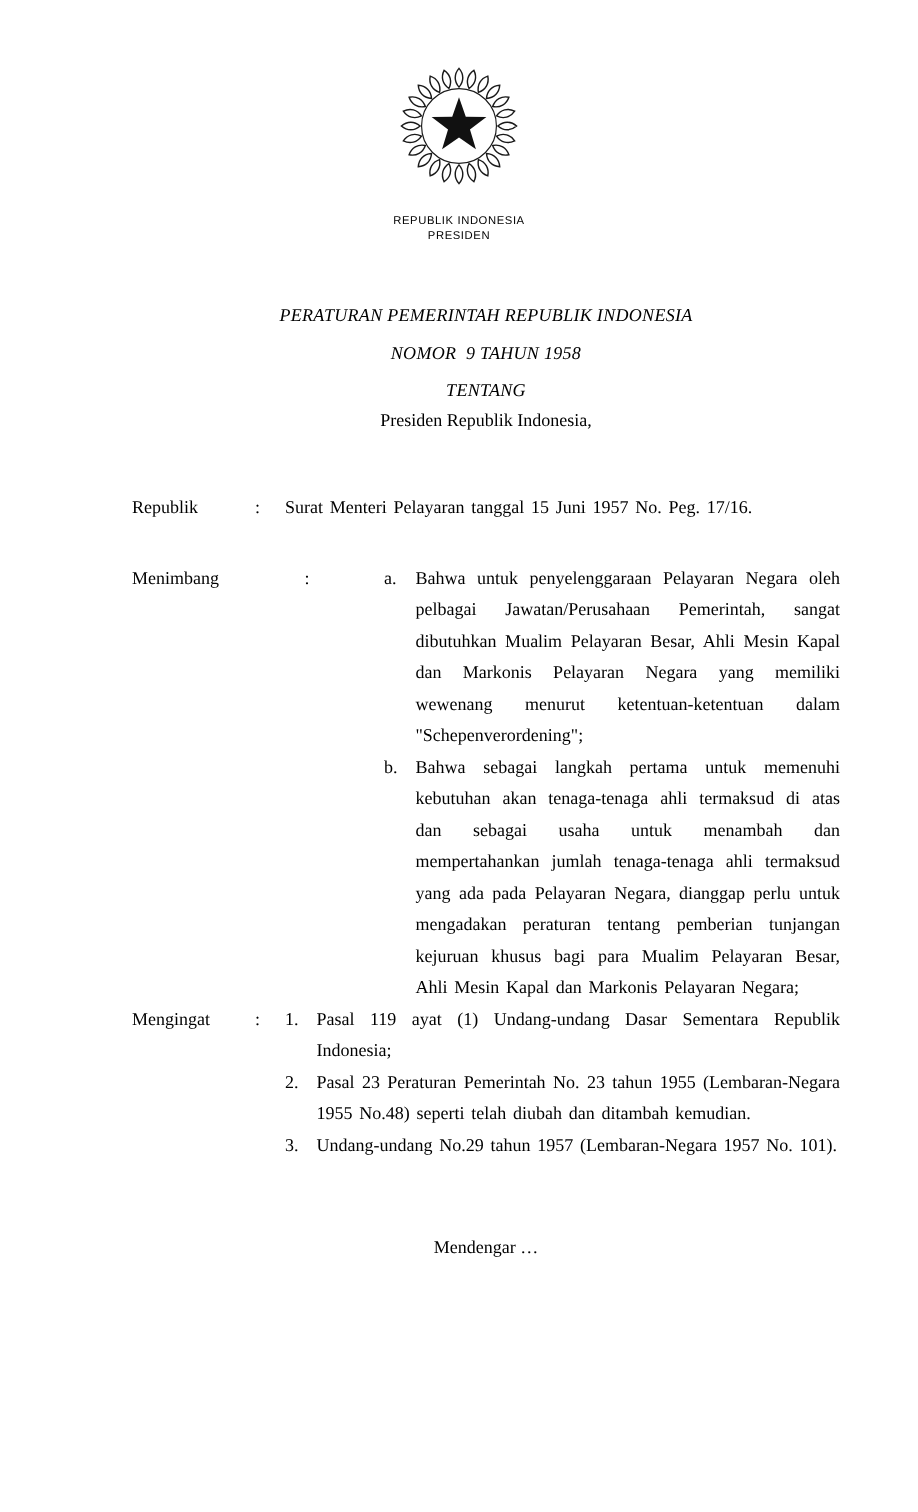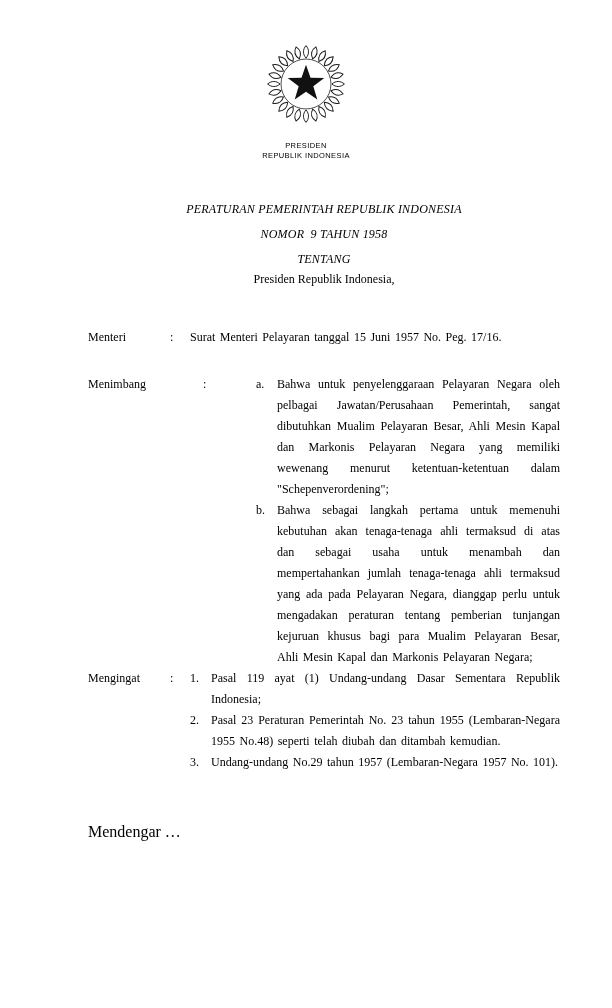--- a/index.html
+++ b/index.html
@@ -33,21 +33,21 @@
   .clause { display: flex; font-size: 12px; line-height: 21px; }
   .clause-membaca  { margin-top: 40px; }
   .clause-menimbang { margin-top: 26px; gap: 33px; }
   .clause-mengingat { }
   .clause-label { width: 82px; flex: none; }
   .clause-colon { width: 20px; flex: none; }
   .clause-items { flex: 1; }
   .clause-item { display: flex; }
   .item-marker { width: 21px; flex: none; }
   .item-text { flex: 1; text-align: justify; word-spacing: 1.5px; }
-  .catchword { margin-top: 50px; text-align: left; font-size: 16px; }
+  .catchword { margin-top: 50px; text-align: center; font-size: 12px; }
 </style>
 </head>
 <body>
 
 <div class="page">
 
   <div class="emblem-wrap">
     <svg class="emblem-svg" width="96" height="100" viewBox="0 0 100 104">
       <defs>
         <path id="leaf" d="M50 12 C53.5 16 53.5 21 50 25 C46.5 21 46.5 16 50 12 Z"></path>
@@ -75,37 +75,37 @@
         <use href="#leaf" transform="rotate(285 50 52)"></use>
         <use href="#leaf" transform="rotate(300 50 52)"></use>
         <use href="#leaf" transform="rotate(315 50 52)"></use>
         <use href="#leaf" transform="rotate(330 50 52)"></use>
         <use href="#leaf" transform="rotate(345 50 52)"></use>
       </g>
       <circle cx="50" cy="52" r="26" fill="none" stroke="#1a1a1a" stroke-width="0.8"></circle>
       <path fill="#111111" d="M50 32 L54.7 45.53 L69.02 45.82 L57.61 54.47 L61.76 68.18 L50 60 L38.24 68.18 L42.39 54.47 L30.98 45.82 L45.3 45.53 Z"></path>
     </svg>
     <div class="seal-caption">
+      <div>REPUBLIK INDONESIA</div>
       <div>PRESIDEN</div>
-      <div>REPUBLIK INDONESIA</div>
     </div>
   </div>
 
   <div class="content">
 
     <div class="title-block">
       <div class="title-line">PERATURAN PEMERINTAH REPUBLIK INDONESIA</div>
       <div class="title-line">NOMOR  9 TAHUN 1958</div>
       <div class="title-line">TENTANG</div>
     </div>
 
     <div class="opening">Presiden Republik Indonesia,</div>
 
     <div class="clause clause-membaca">
-      <div class="clause-label">Menteri</div>
+      <div class="clause-label">Republik</div>
       <div class="clause-colon">:</div>
       <div class="clause-items">
         <div class="clause-item">
           <div class="item-text">Surat Menteri Pelayaran tanggal 15 Juni 1957 No. Peg. 17/16.</div>
         </div>
       </div>
     </div>
 
     <div class="clause clause-menimbang">
       <div class="clause-label">Menimbang</div>

